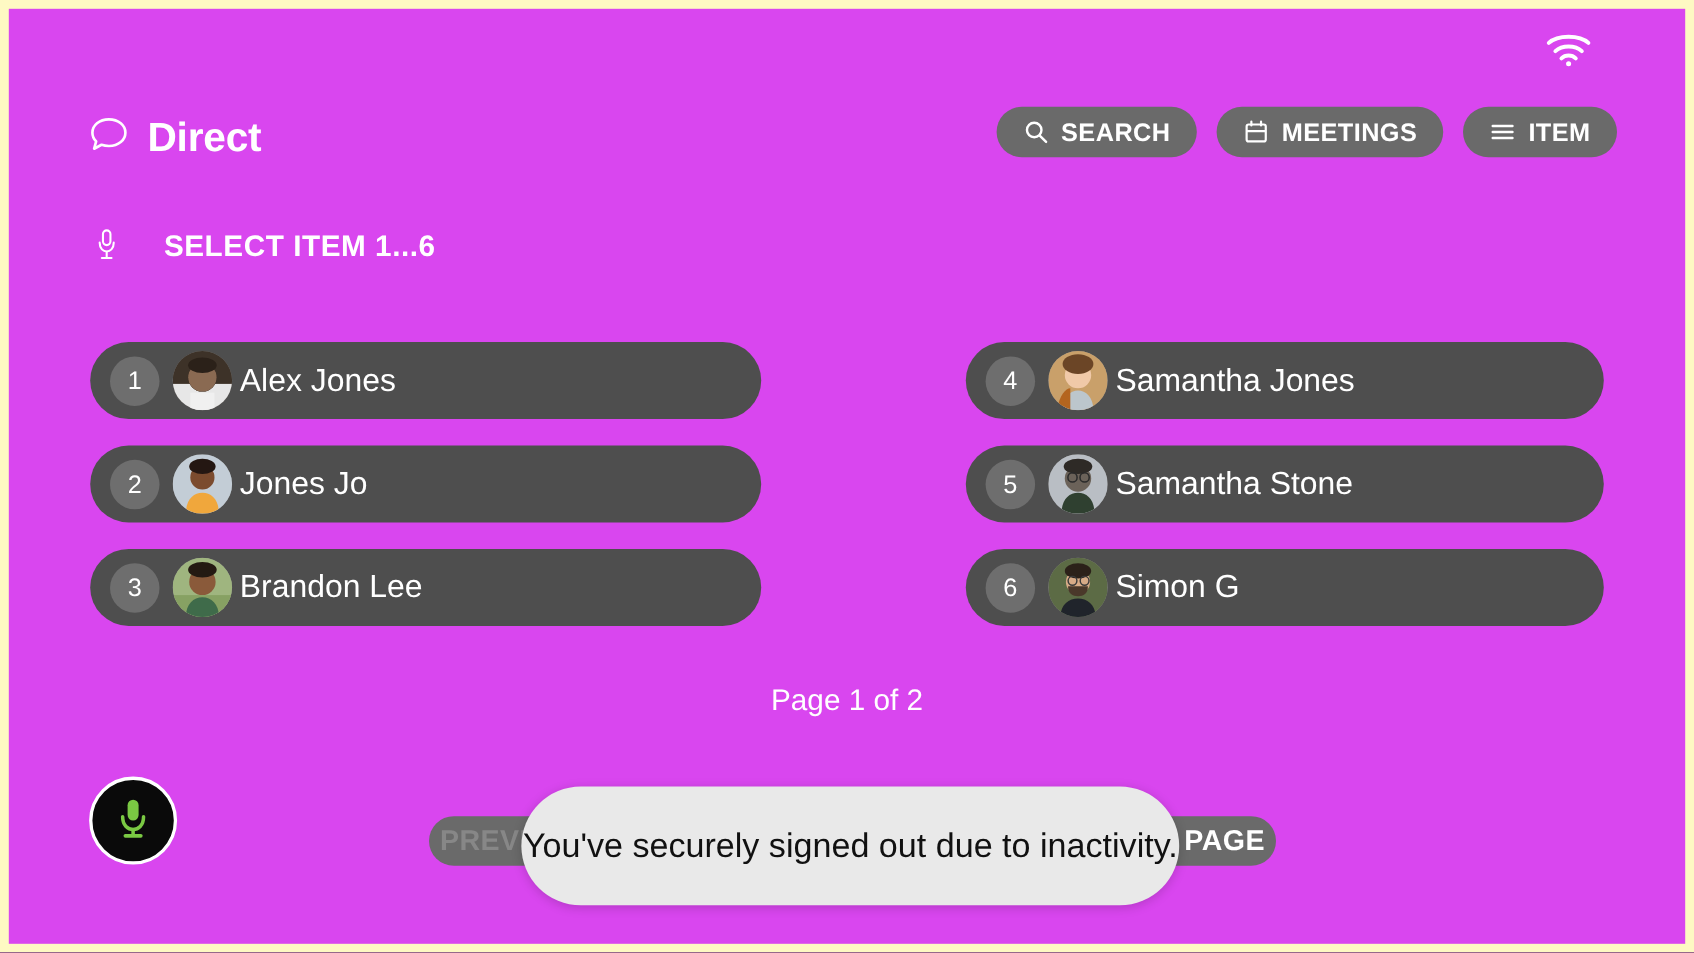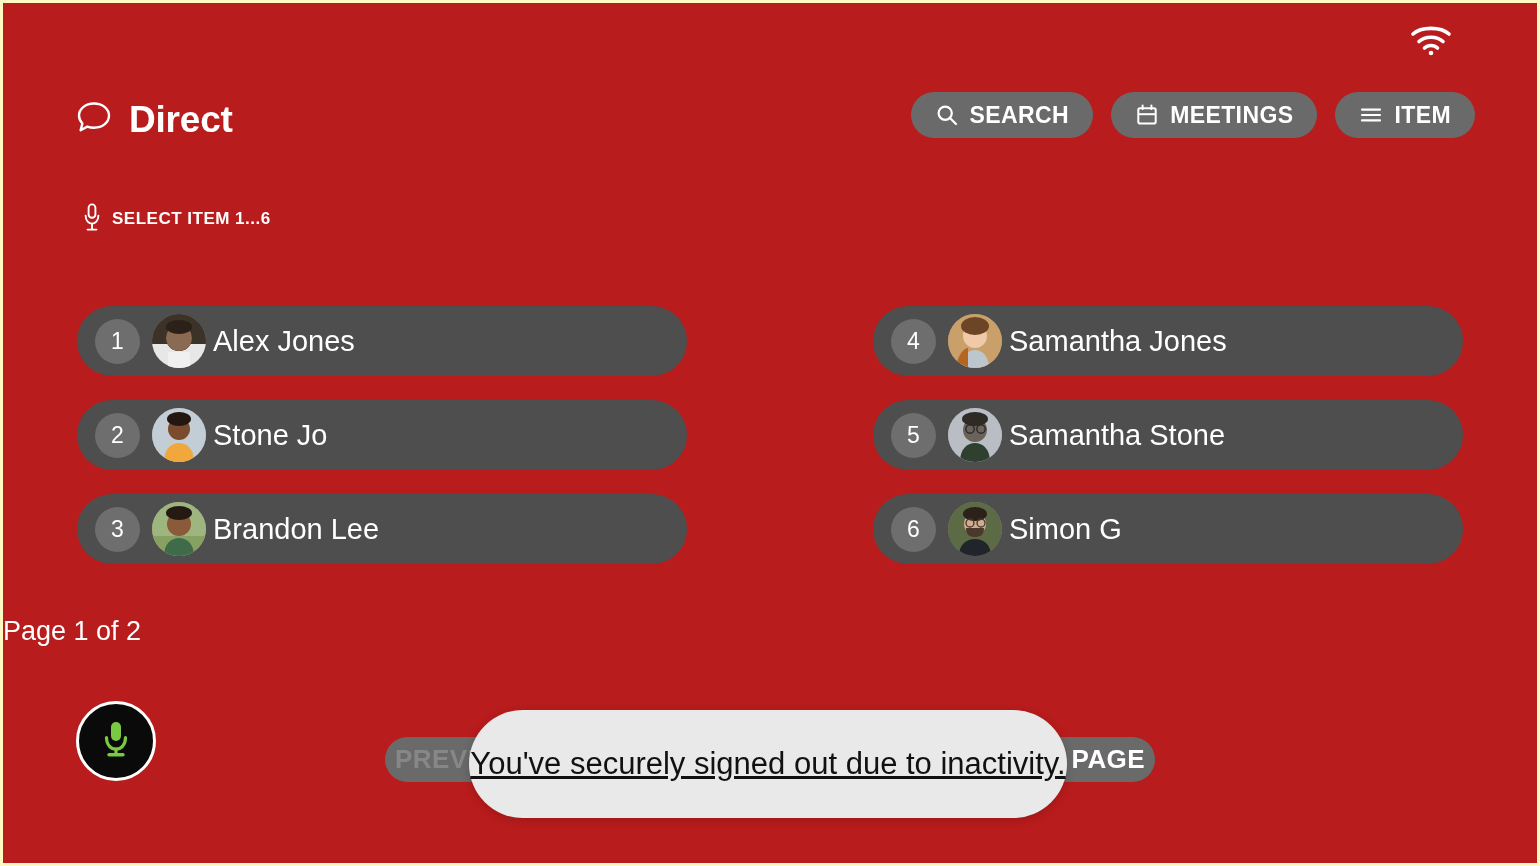--- a/index.html
+++ b/index.html
@@ -10,22 +10,22 @@
   body {
     font-family: "Liberation Sans", sans-serif;
     -webkit-font-smoothing: antialiased;
   }
 
   #screen {
     position: relative;
     width: 1540px;
     height: 866px;
     box-sizing: border-box;
-    border: 3px solid #fef9c3;
-    background: #b91c1c;
+    border: 8px solid #fef9c3;
+    background: #d946ef;
     overflow: hidden;
   }
 
   
   .statusbar {
     position: absolute;
     top: 18px;
     right: 70px;
     width: 60px;
     height: 44px;
@@ -87,23 +87,24 @@
   .hint-row {
     position: absolute;
     top: 199px;
     left: 80px;
     display: flex;
     align-items: center;
     gap: 11px;
   }
   .hint-text {
     color: #ffffff;
-    font-size: 17px;
+    font-size: 27px;
     font-weight: bold;
     letter-spacing: 0.5px;
+    margin-left: 32px;
   }
 
   
   .contacts {
     position: absolute;
     top: 303px;
     left: 74px;
     right: 74px;
     display: grid;
     grid-template-columns: 610px 1fr;
@@ -149,21 +150,21 @@
     margin-left: 7px;
     white-space: nowrap;
   }
 
   
   .page-indicator {
     position: absolute;
     top: 613px;
     left: 0;
     right: 0;
-    text-align: left;
+    text-align: center;
     color: #ffffff;
     font-size: 27px;
   }
 
   
   .mic-button {
     position: absolute;
     left: 73px;
     top: 698px;
     width: 80px;
@@ -221,21 +222,20 @@
     width: 598px;
     height: 108px;
     background: #e9e9e9;
     border-radius: 54px;
     display: flex;
     align-items: center;
     justify-content: center;
     color: #111111;
     font-size: 31px;
     box-shadow: 0 2px 10px rgba(0,0,0,0.18);
-    text-decoration: underline;
   }
 </style>
 </head>
 <body>
 
 <div id="screen">
 
   <div class="statusbar">
     <span>
       <svg class="wifi-icon" width="48" height="36" viewBox="0 0 48 36" fill="none">
@@ -342,21 +342,21 @@
     <div class="contact-row">
       <div class="badge">2</div>
       <div class="avatar">
         <svg viewBox="0 0 54 54">
             <rect width="54" height="54" fill="#c3cdd6"></rect>
             <circle cx="27" cy="21" r="11" fill="#7b4b2e"></circle>
             <ellipse cx="27" cy="11" rx="12" ry="7" fill="#241712"></ellipse>
             <path d="M12 54 C12 41 19 35 27 35 C35 35 42 41 42 54 Z" fill="#f0a73c"></path>
           </svg>
       </div>
-      <div class="contact-name">Stone Jo</div>
+      <div class="contact-name">Jones Jo</div>
     </div>
 
     <div class="contact-row">
       <div class="badge">5</div>
       <div class="avatar">
         <svg viewBox="0 0 54 54">
             <rect width="54" height="54" fill="#b9bec4"></rect>
             <circle cx="27" cy="22" r="12" fill="#6b6259"></circle>
             <ellipse cx="27" cy="11" rx="13" ry="7" fill="#2e2a26"></ellipse>
             <path d="M12 54 C12 41 19 35 27 35 C35 35 42 41 42 54 Z" fill="#2f4030"></path>

